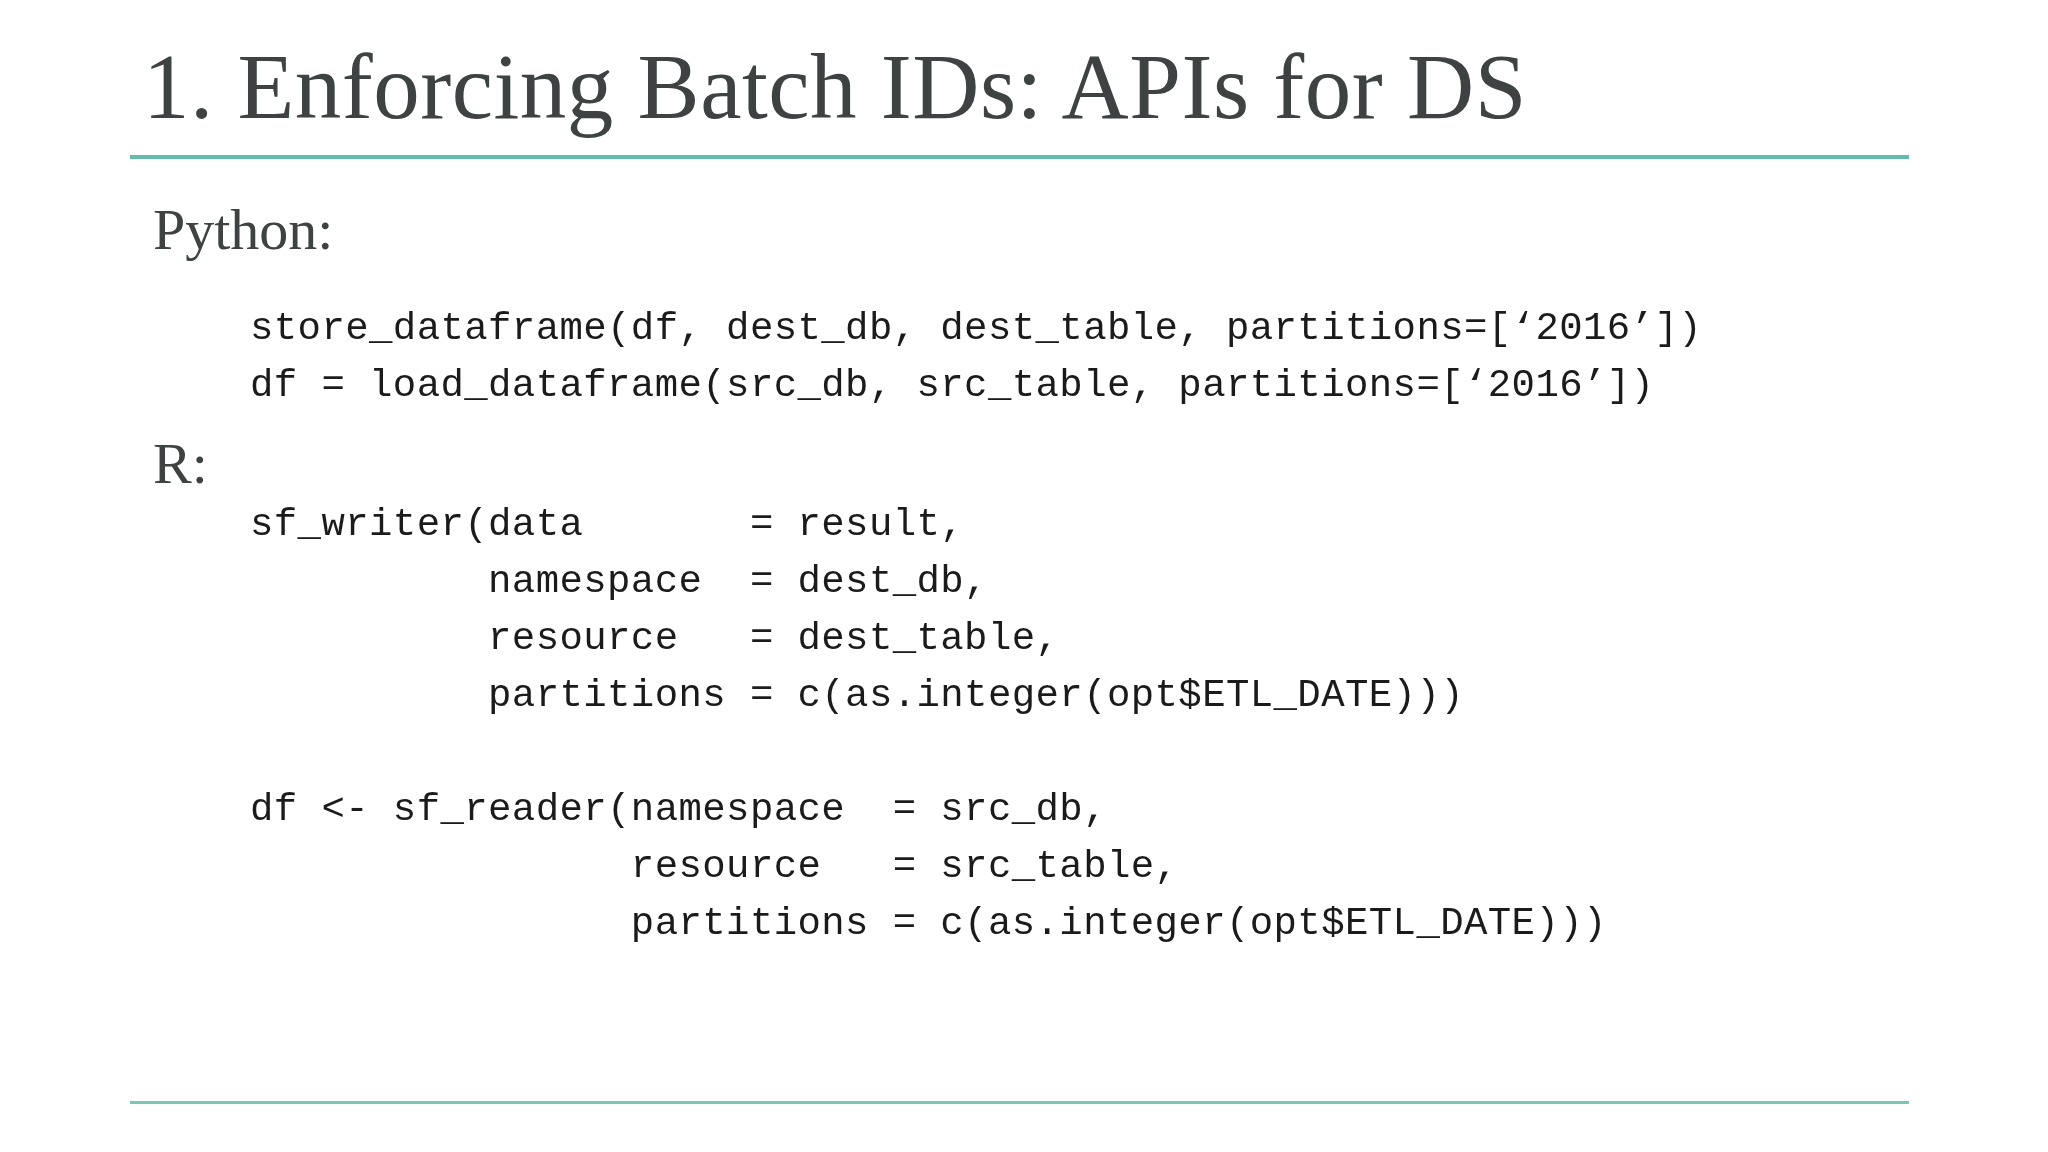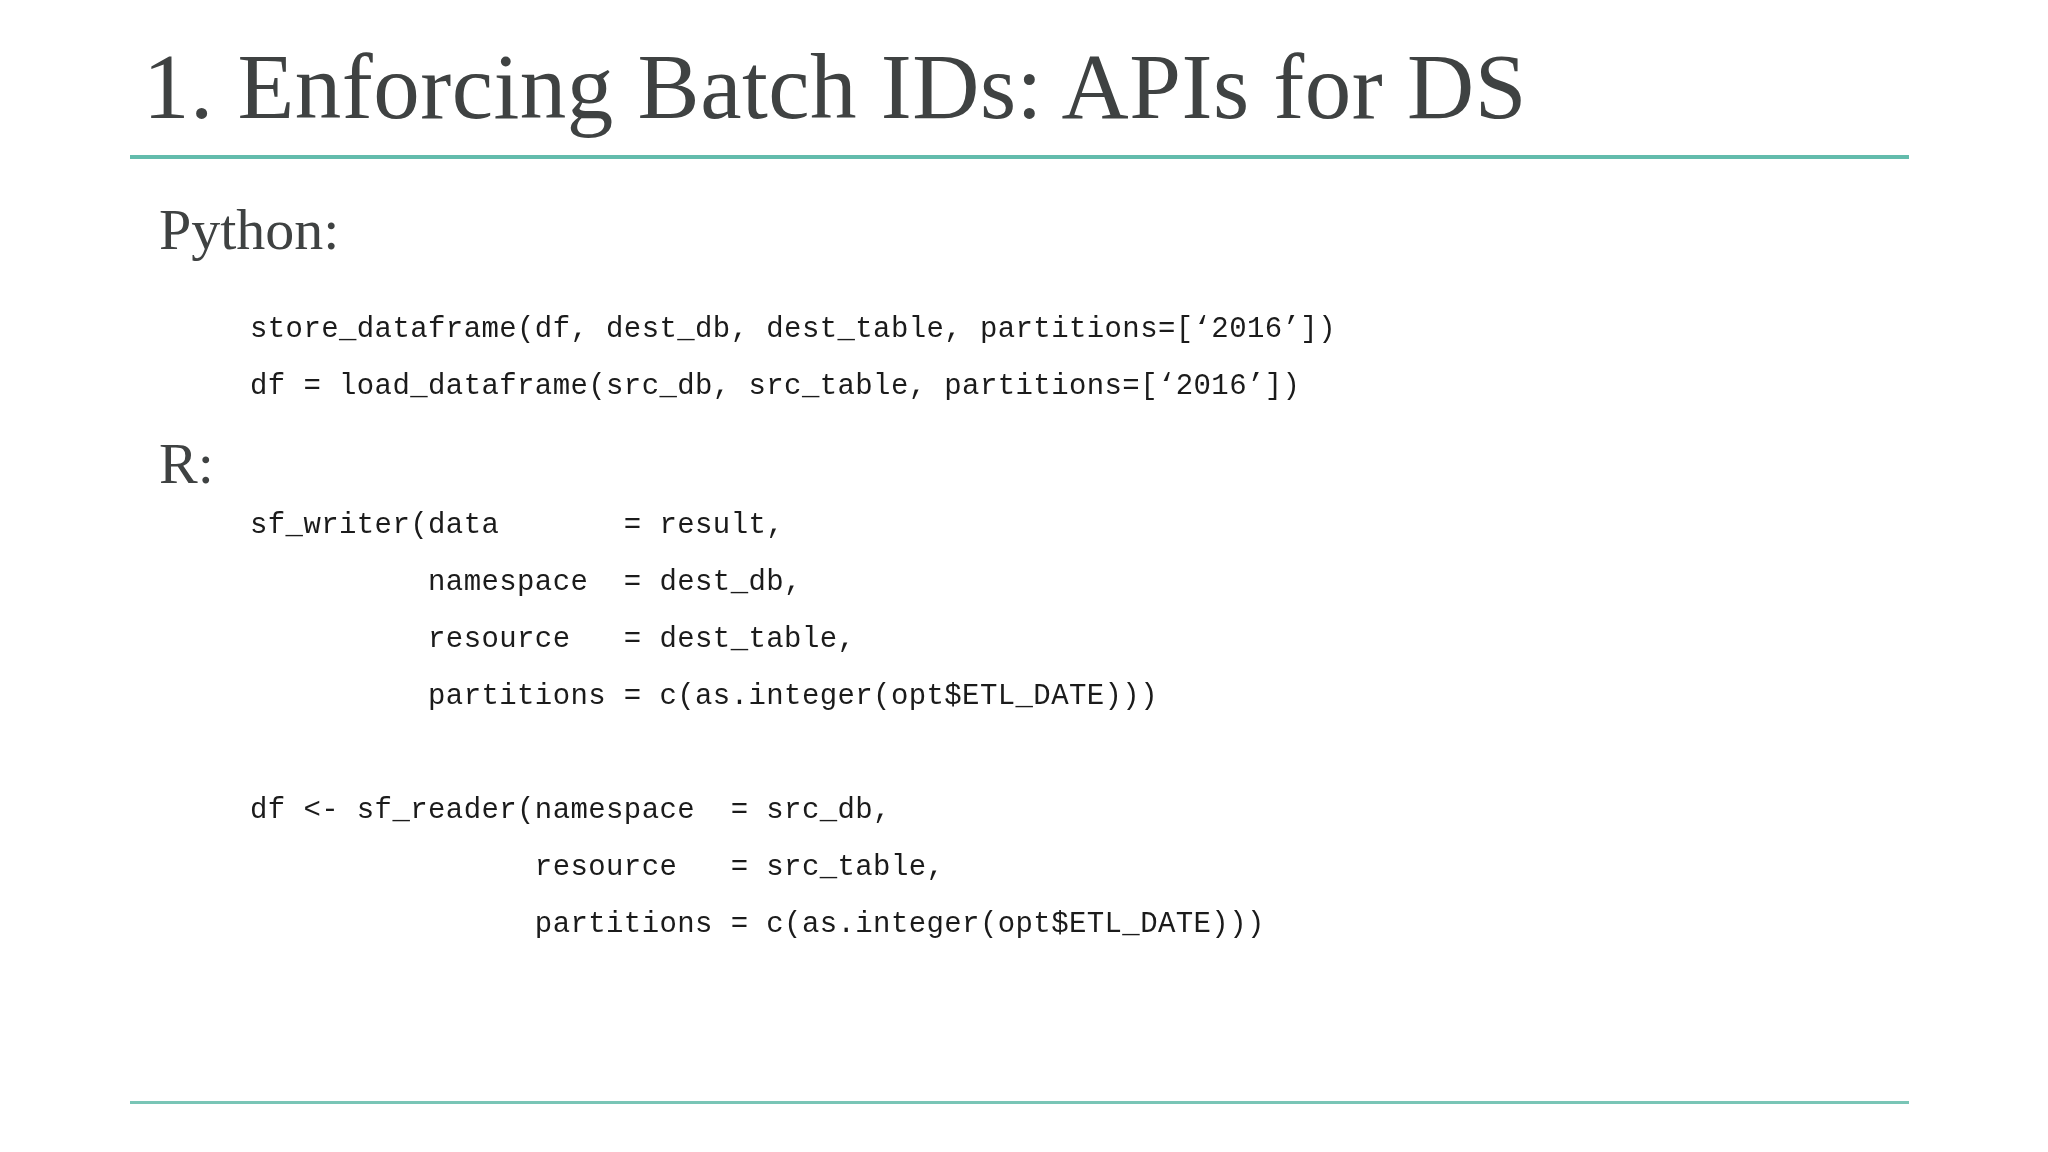--- a/index.html
+++ b/index.html
@@ -39,38 +39,38 @@
     height: 4px;
     background: var(--accent, #63bcac);
   }
   .rule-bottom {
     top: 1101px;
     height: 3px;
     background: var(--accent-light, #79c5b6);
   }
   .section-label {
     position: absolute;
-    left: 159px;
+    left: 153px;
     margin: 0;
     font-family: "Liberation Serif", serif;
     font-weight: 400;
     font-size: 58px;
     line-height: 1;
     color: var(--text, #3f4242);
     white-space: nowrap;
   }
   .py-label { top: 201px; }
   .r-label  { top: 435px; }
   .code {
     position: absolute;
     left: 250px;
     margin: 0;
     font-family: "Liberation Mono", monospace;
     font-weight: 400;
-    font-size: 29px;
+    font-size: 39px;
     line-height: 57px;
     letter-spacing: 0.4px;
     color: var(--code, #1b1b1b);
     white-space: pre;
   }
   .py-code { top: 301px; }
   .r-code  { top: 497px; }
 </style>
 </head>
 <body>

